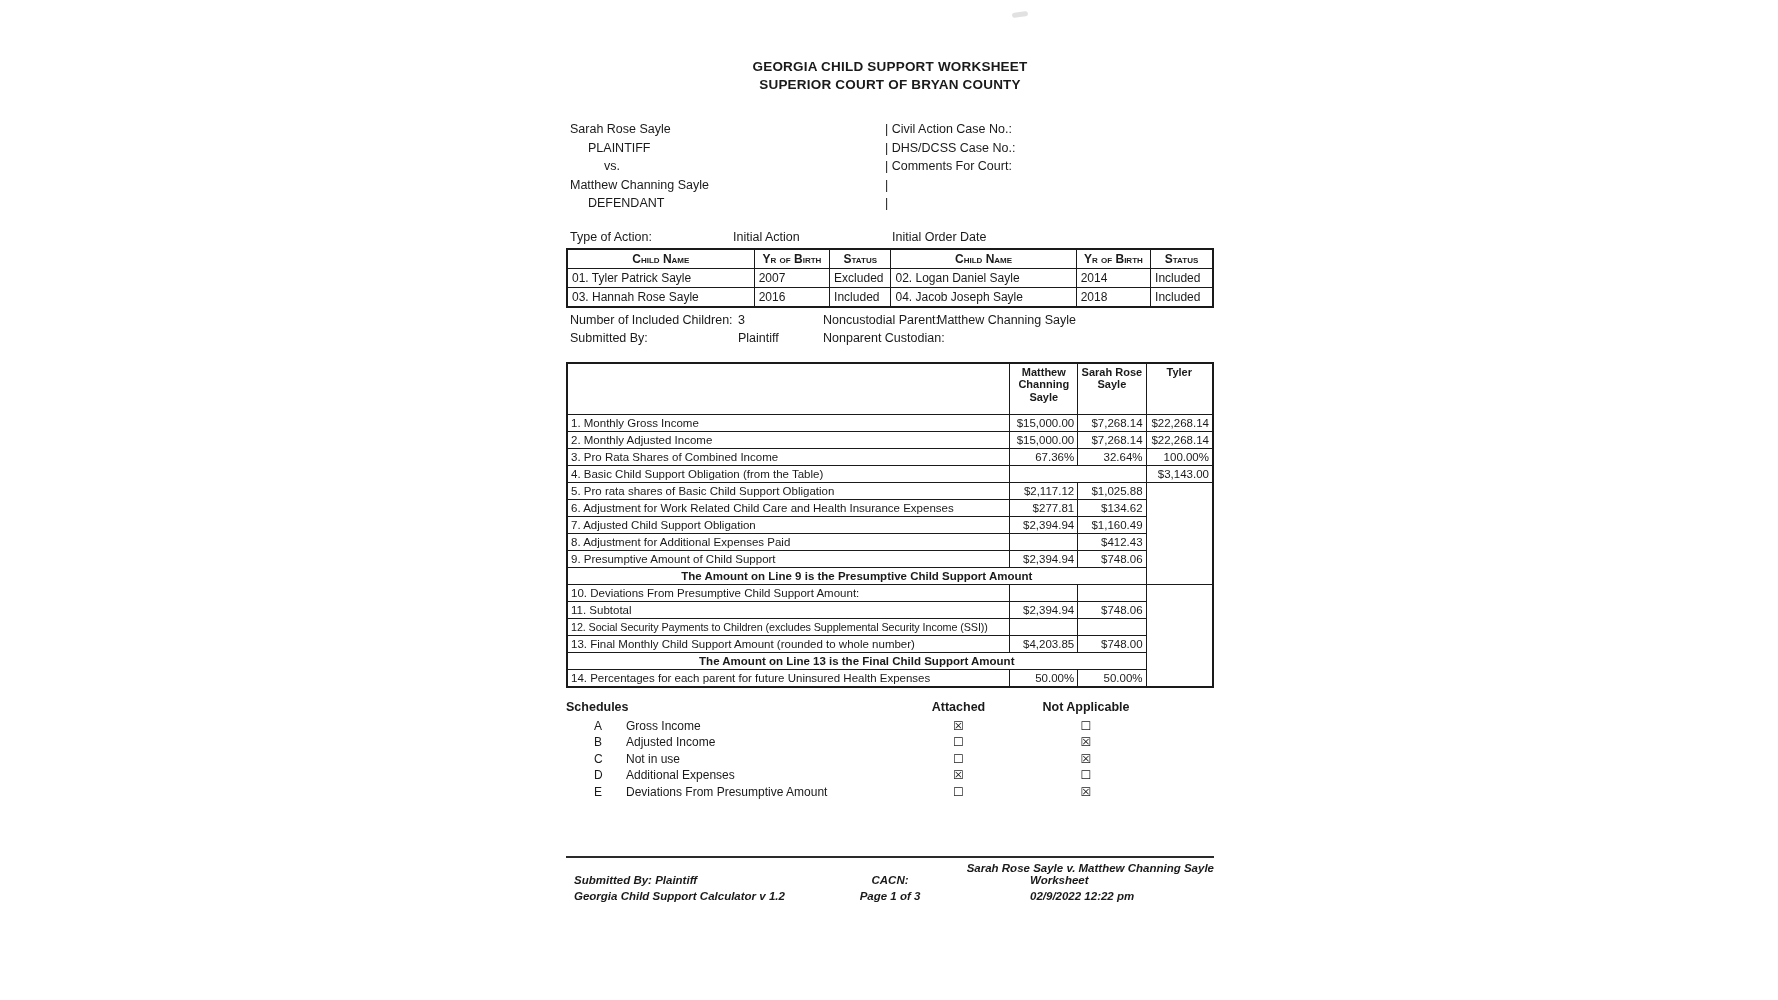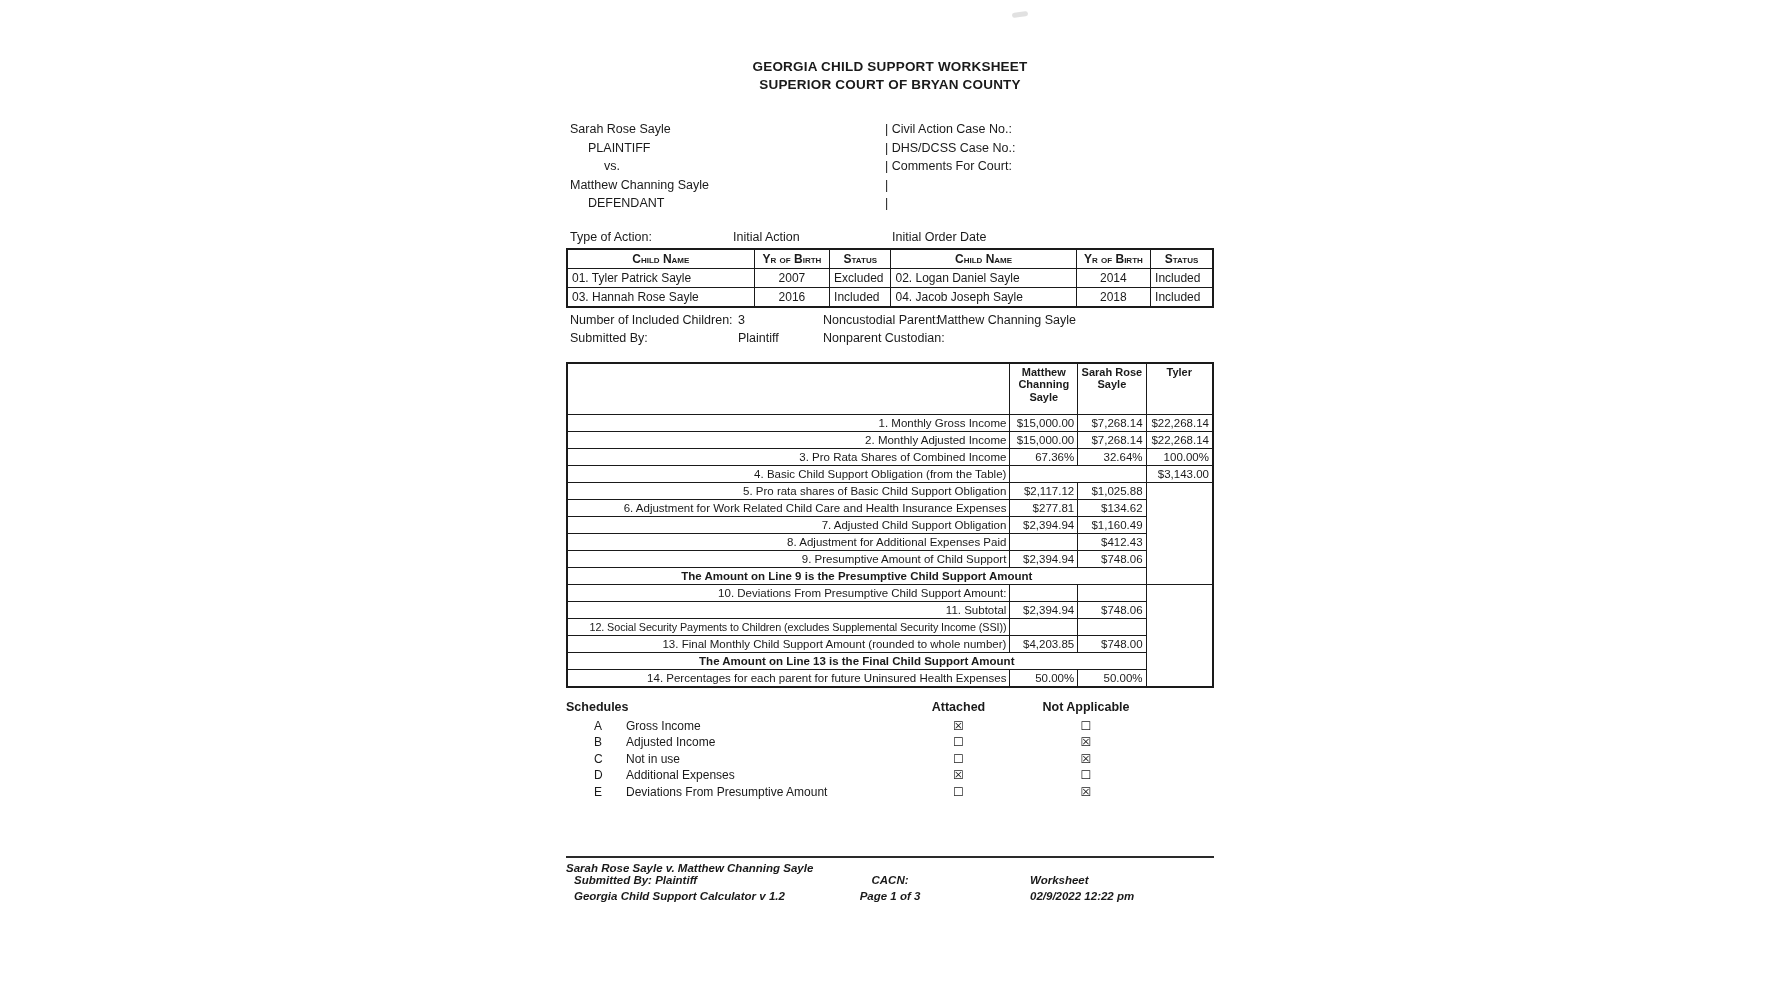--- a/index.html
+++ b/index.html
@@ -27,55 +27,55 @@
   .action-line span { position:absolute; top:0; white-space:nowrap; }
   .al-label { left:4px; }
   .al-value { left:167px; }
   .al-order { left:326px; }
 
   
   table { border-collapse:collapse;padding-left:20px; }
   .children { width:100%; margin-top:2px; font-size:12px; border:2px solid #1a1a1a; }
   .children th, .children td { border:1px solid #1a1a1a; height:19px; padding:0 4px; }
   .children th { font-variant:small-caps; font-weight:bold; font-size:12px; text-align:center; height:20px; }
-  .children td.ctr { text-align:center; }
+  .children td.ctr { }
 
   
   .summary { position:relative; margin-top:5px; height:36px; font-size:12.5px; }
   .summary span { position:absolute; white-space:nowrap; }
   .row1 { top:0; } .row2 { top:18px; }
   .sx0 { left:4px; } .sx1 { left:172px; } .sx2 { left:257px; } .sx3 { left:371px; }
 
   
   .ws { width:100%; margin-top:13px; font-size:11.5px; border:2px solid #1a1a1a; }
   .ws th, .ws td { border:1px solid #1a1a1a; }
   .ws thead th { font-weight:bold; font-size:11px; line-height:12.5px; text-align:center;
                  vertical-align:top; padding-top:2px; height:52px; }
   .ws td { height:17px; padding:0 3px; }
-  .ws td.lbl { text-align:right; white-space:nowrap; }
+  .ws td.lbl { text-align:left; white-space:nowrap; }
   .ws td.lbl.tight { font-size:10.8px; letter-spacing:-0.1px; }
   .ws td.num { text-align:right; }
   .ws tr.band td { text-align:center; font-weight:bold; }
 
   
   .schedules { position:relative; margin-top:12px; height:100px; font-size:12px; }
   .schedules div { position:absolute; white-space:nowrap; }
   .sched-title { left:0; top:0; font-weight:bold; font-size:12.5px; }
   .sched-att-hdr { left:345px; top:0; width:95px; text-align:center; font-weight:bold; font-size:12.5px; }
   .sched-na-hdr { left:455px; top:0; width:130px; text-align:center; font-weight:bold; font-size:12.5px; }
   .sched-letter { left:28px; }
   .sched-label { left:60px; }
   .sched-att { left:345px; width:95px; text-align:center; font-size:12px; }
   .sched-na { left:455px; width:130px; text-align:center; font-size:12px; }
   .sr0 { top:19px; } .sr1 { top:35.5px; } .sr2 { top:52px; } .sr3 { top:68.5px; } .sr4 { top:85px; }
 
   
   .footer { margin-top:56px; font-style:italic; font-weight:bold; font-size:11.5px; }
   .footer-rule { border:none; border-top:2px solid #2a2a2a; height:0; }
-  .footer-caption { text-align:left; margin-top:4px; }
+  .footer-caption { text-align:right; margin-top:4px; }
   .footer-grid { position:relative; height:36px; }
   .footer-grid span { position:absolute; white-space:nowrap; }
   .fr1 { top:0; } .fr2 { top:16px; }
   .f-left { left:8px; }
   .f-center { left:224px; width:200px; text-align:center; }
   .f-right { left:464px; width:210px; text-align:left; }
 </style>
 </head>
 <body>
 

